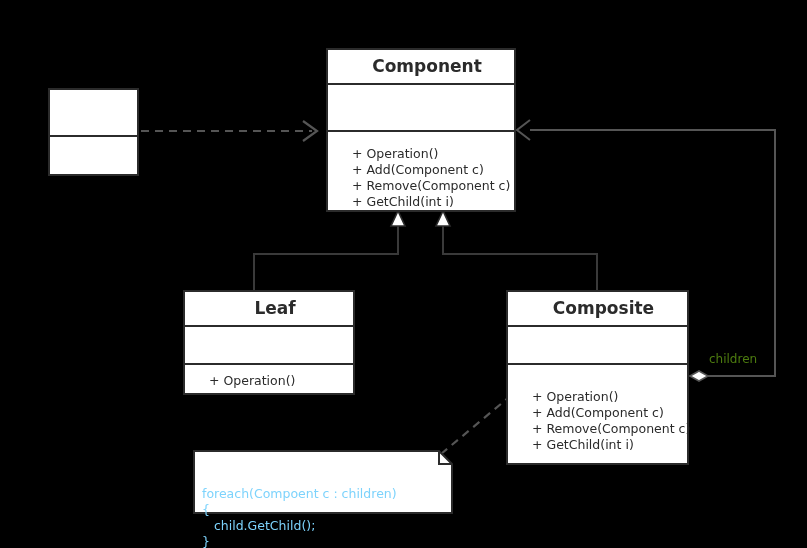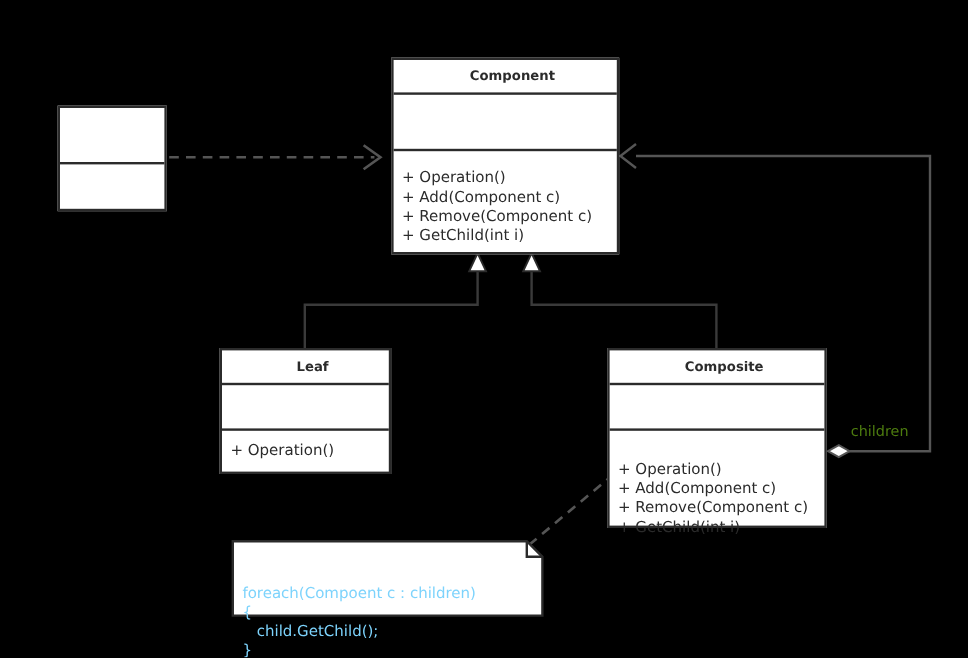--- a/index.html
+++ b/index.html
@@ -28,59 +28,59 @@
   .uml-class {
     position: absolute;
     background: #ffffff;
     border: 2px solid #2b2b2b;
     box-sizing: border-box;
     color: #2b2b2b;
   }
   .uml-title {
     text-align: center;
     font-weight: bold;
-    font-size: 11px;
+    font-size: 17px;
     line-height: 1;
     padding: 8px 4px 8px 16px;
     border-bottom: 2px solid #2b2b2b;
     box-sizing: border-box;
     color: #2b2b2b;
   }
   .uml-attrs {
     border-bottom: 2px solid #2b2b2b;
     box-sizing: border-box;
   }
   .uml-ops {
     box-sizing: border-box;
-    padding: 6px 8px 6px 7px;
+    padding: 6px 8px 6px 24px;
   }
   .uml-ops .op-line {
     font-size: 12.5px;
     line-height: 16px;
     white-space: pre;
     color: #2b2b2b;
   }
   .uml-empty {
     box-sizing: border-box;
   }
 
   
   #box-client       { left: 48px;  top: 88px;  width: 91px;  height: 88px; }
   #box-client .uml-attrs { height: 47px; }
   #box-client .uml-empty-bottom { height: 18px; }
 
   #box-component    { left: 326px; top: 48px;  width: 190px; height: 164px; }
   #box-component .uml-attrs { height: 47px; }
   #box-component .uml-ops { padding-top: 14px; }
 
-  #box-leaf         { left: 183px; top: 290px; width: 143px; height: 105px; }
+  #box-leaf         { left: 183px; top: 290px; width: 172px; height: 105px; }
   #box-leaf .uml-attrs { height: 38px; }
   #box-leaf .uml-ops { padding-top: 8px; }
 
-  #box-composite    { left: 506px; top: 290px; width: 183px; height: 150px; }
+  #box-composite    { left: 506px; top: 290px; width: 183px; height: 175px; }
   #box-composite .uml-attrs { height: 38px; }
   #box-composite .uml-ops { padding-top: 24px; }
 
   
   #note {
     position: absolute;
     left: 193px;
     top: 450px;
     width: 260px;
     height: 65px;

